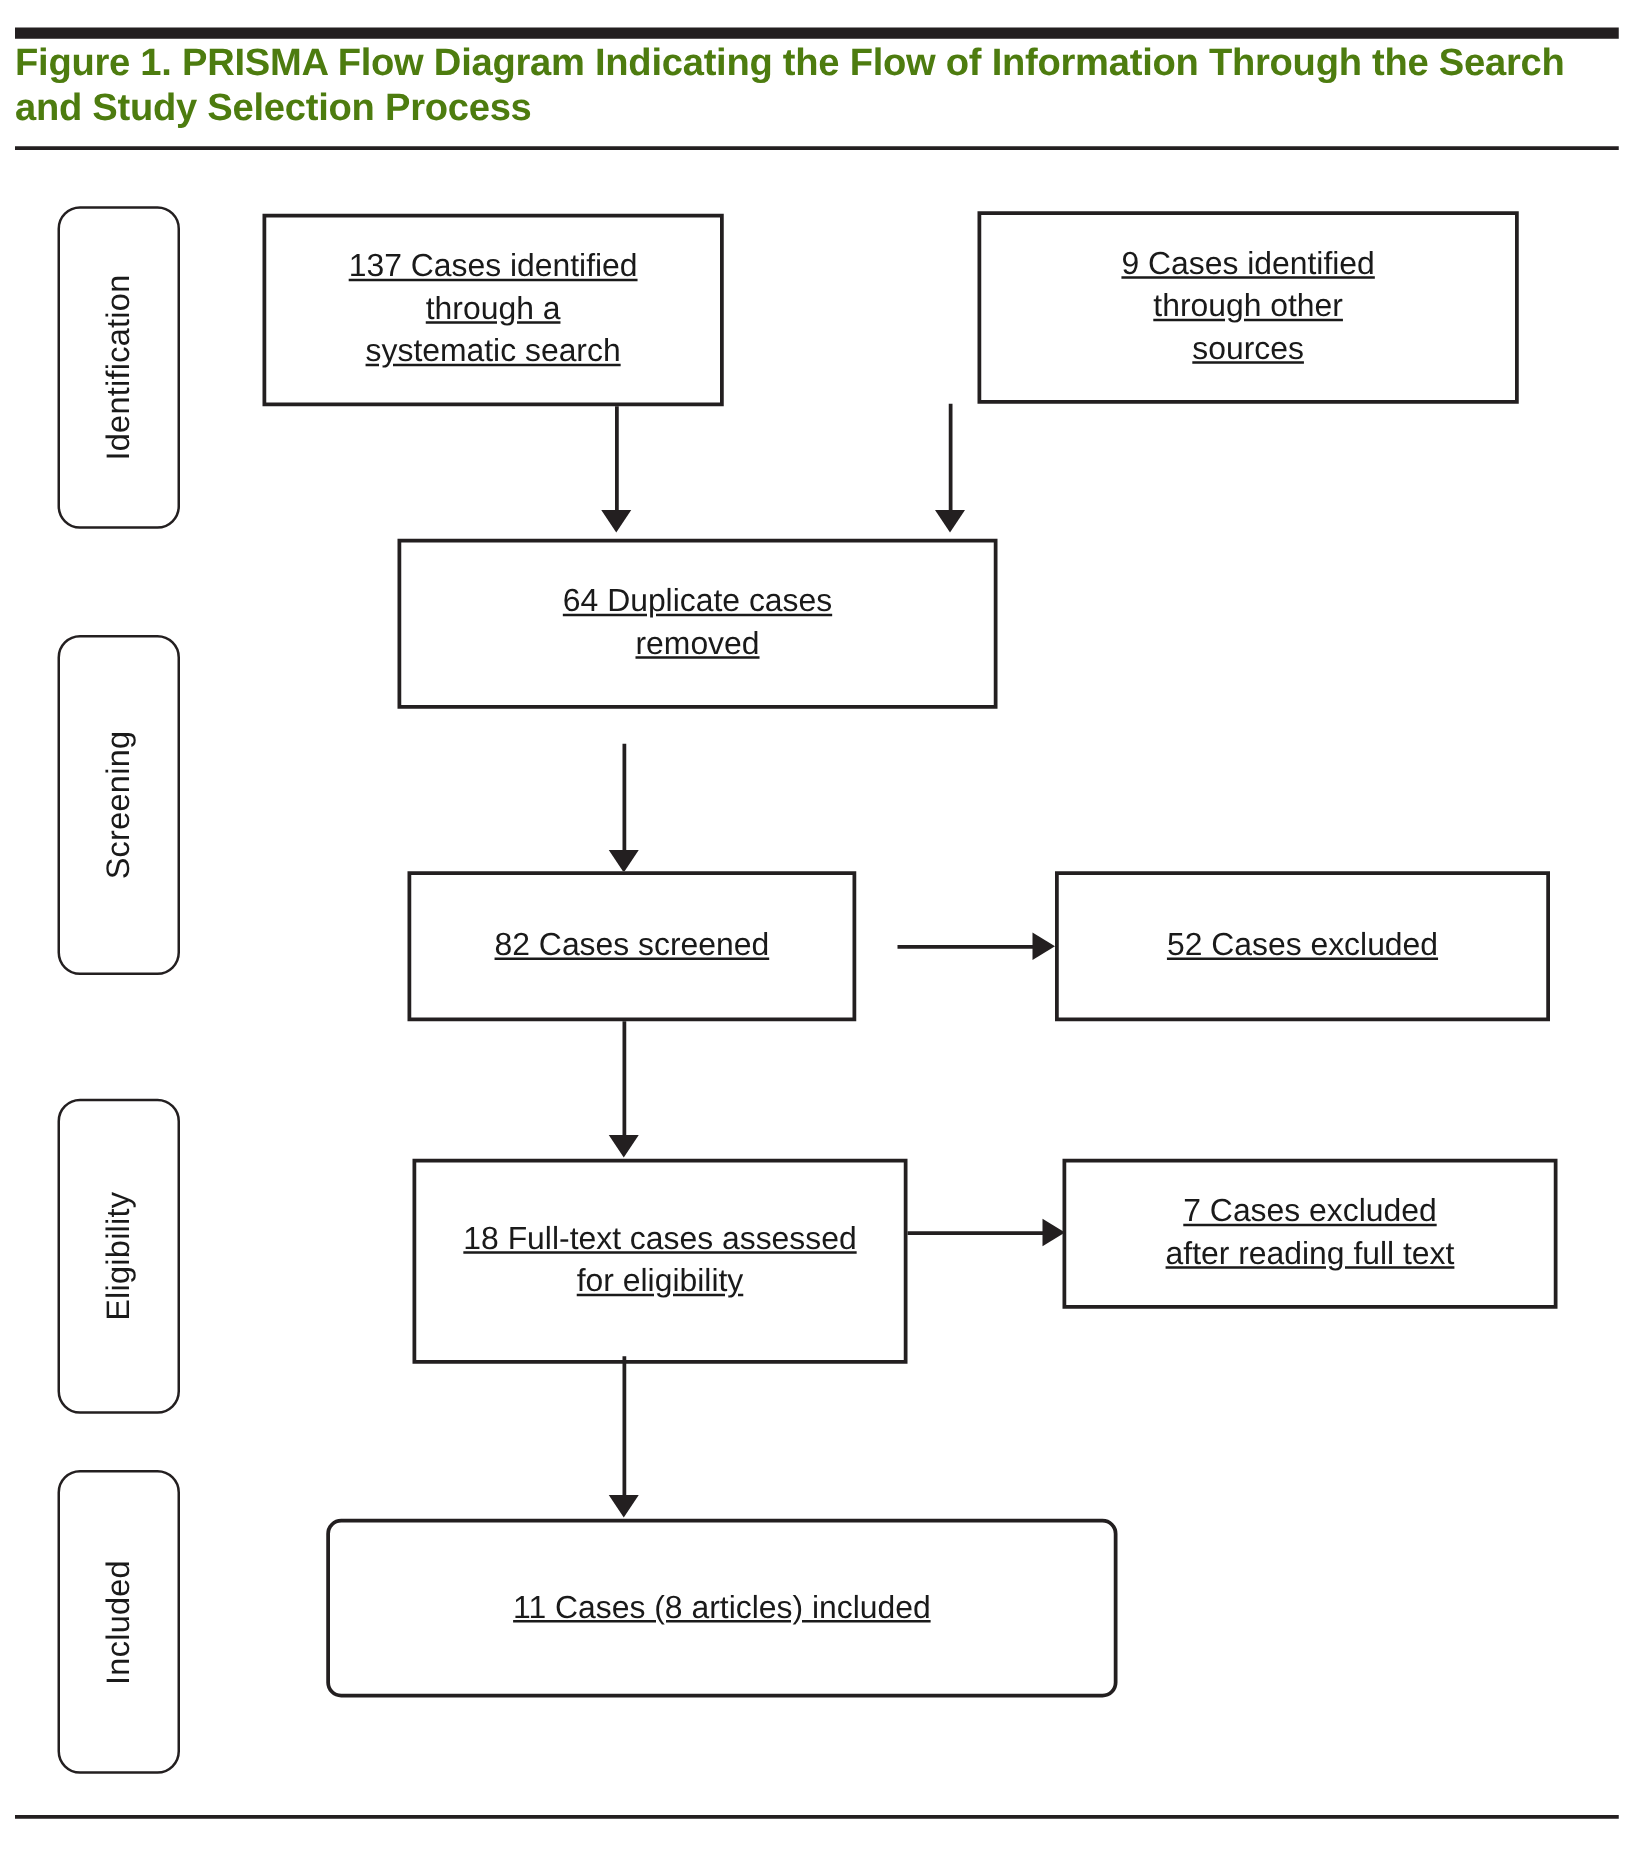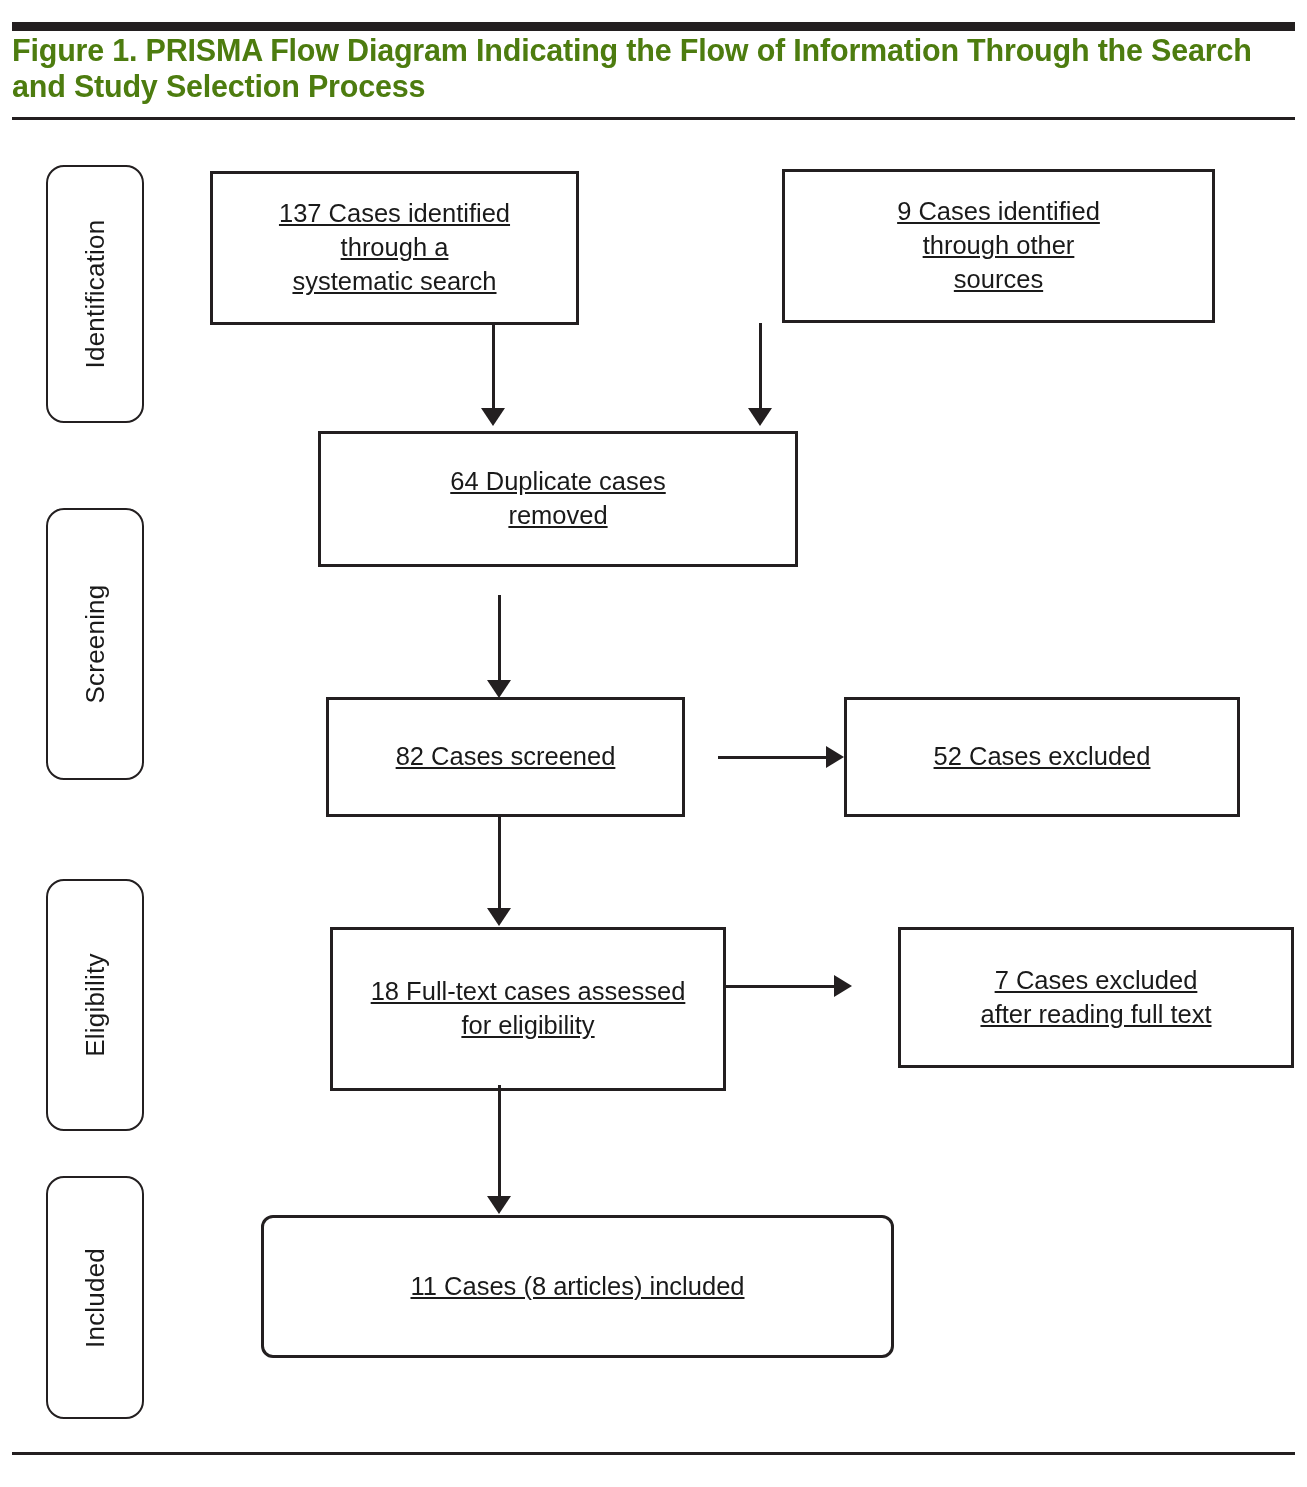--- a/index.html
+++ b/index.html
@@ -189,21 +189,21 @@
   <div class="arrow-right" style="left:826px; top:746px;"></div>
 
   <div class="vline" style="left:498px; top:817px; height:95px;"></div>
   <div class="arrow-down" style="left:487px; top:908px;"></div>
 
   <div class="box" style="left:330px; top:927px; width:396px; height:164px;">
     <span class="txt">18 Full-text cases assessed
 for eligibility</span>
   </div>
 
-  <div class="box" style="left:850px; top:927px; width:396px; height:141px;margin-left:48px;">
+  <div class="box" style="left:850px; top:927px; width:396px; height:120px;">
     <span class="txt">7 Cases excluded
 after reading full text</span>
   </div>
 
   <div class="hline" style="left:726px; top:985px; width:110px;"></div>
   <div class="arrow-right" style="left:834px; top:975px;"></div>
 
   <div class="vline" style="left:498px; top:1085px; height:114px;"></div>
   <div class="arrow-down" style="left:487px; top:1196px;"></div>
 

